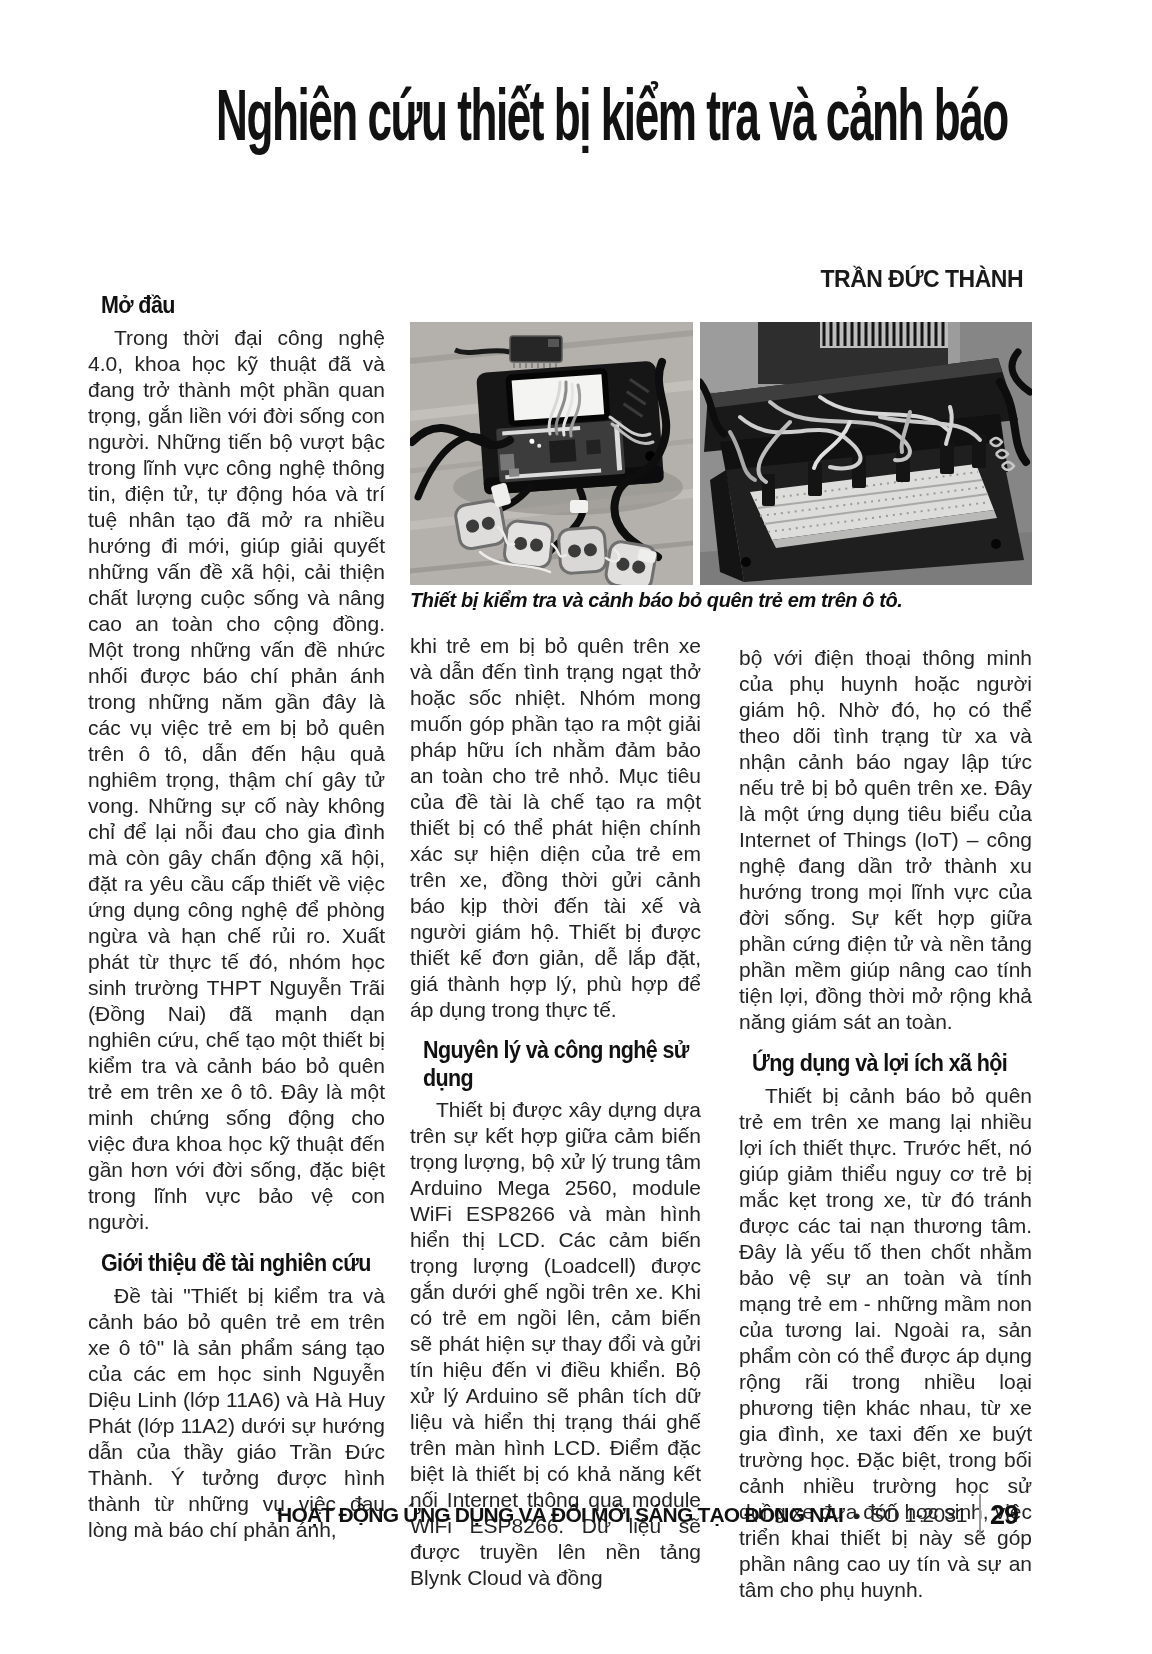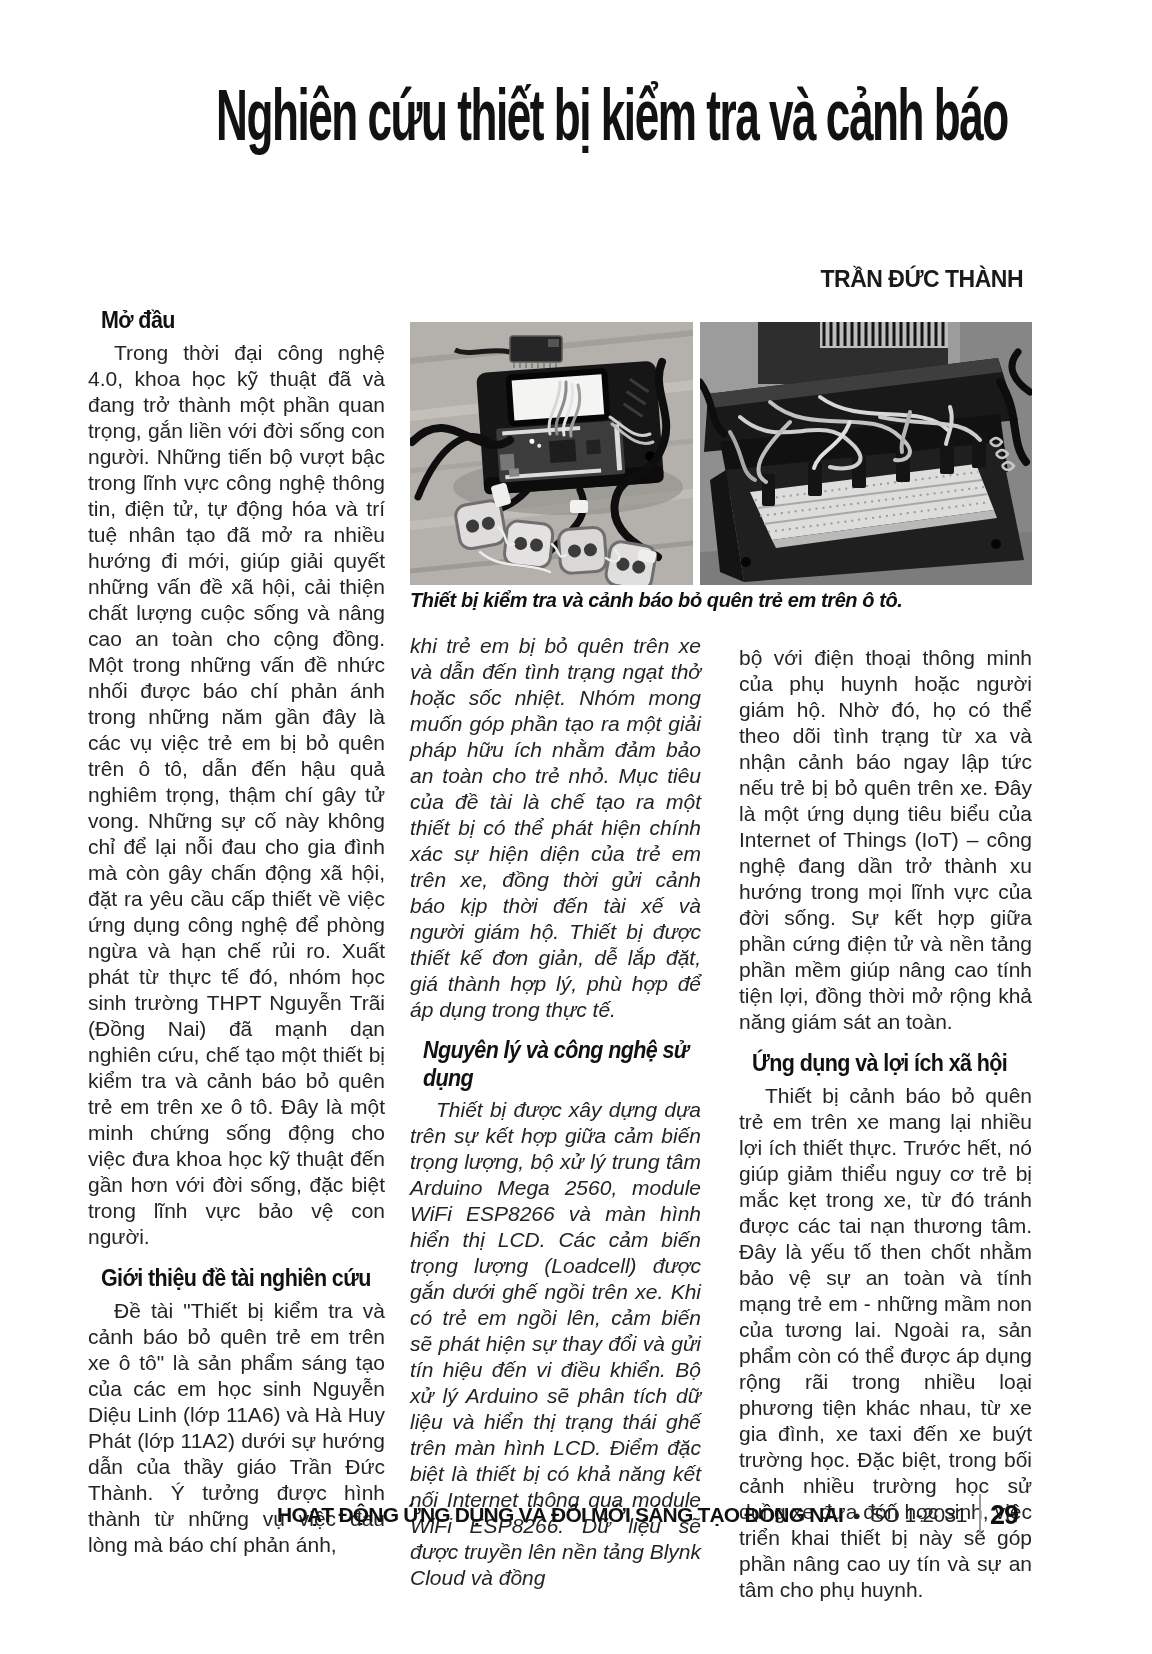--- a/index.html
+++ b/index.html
@@ -30,22 +30,22 @@
   }
   
   .figure{position:absolute;left:410px;top:322px;width:622px;display:flex;gap:7px;}
   .photo{display:block;background:#9a9a9a;}
   .caption{
     position:absolute;left:410px;top:589px;width:622px;
     font-weight:bold;font-style:italic;font-size:20px;letter-spacing:-0.4px;color:#111;
   }
   
   .col{position:absolute;font-size:21px;line-height:26px;text-align:justify;}
-  .col1{left:88px;top:301px;width:297px;}
-  .col2{left:410px;top:633px;width:291px;font-style:italic;}
+  .col1{left:88px;top:286px;width:297px;}
+  .col2{left:410px;top:633px;width:291px;}
   .col3{left:739px;top:633px;width:293px;margin-top:12px;}
   .col p{margin:0;}
   .ind{text-indent:26px;}
   h2.sec{
     font-size:21.5px;line-height:26px;letter-spacing:-0.6px;
     font-weight:bold;color:#111;
     margin:15px 0 7px 0;padding-left:13px;text-align:left;
     transform:scale(1,1.08);transform-origin:left center;
   }
   h2.first{margin-top:6px;}

